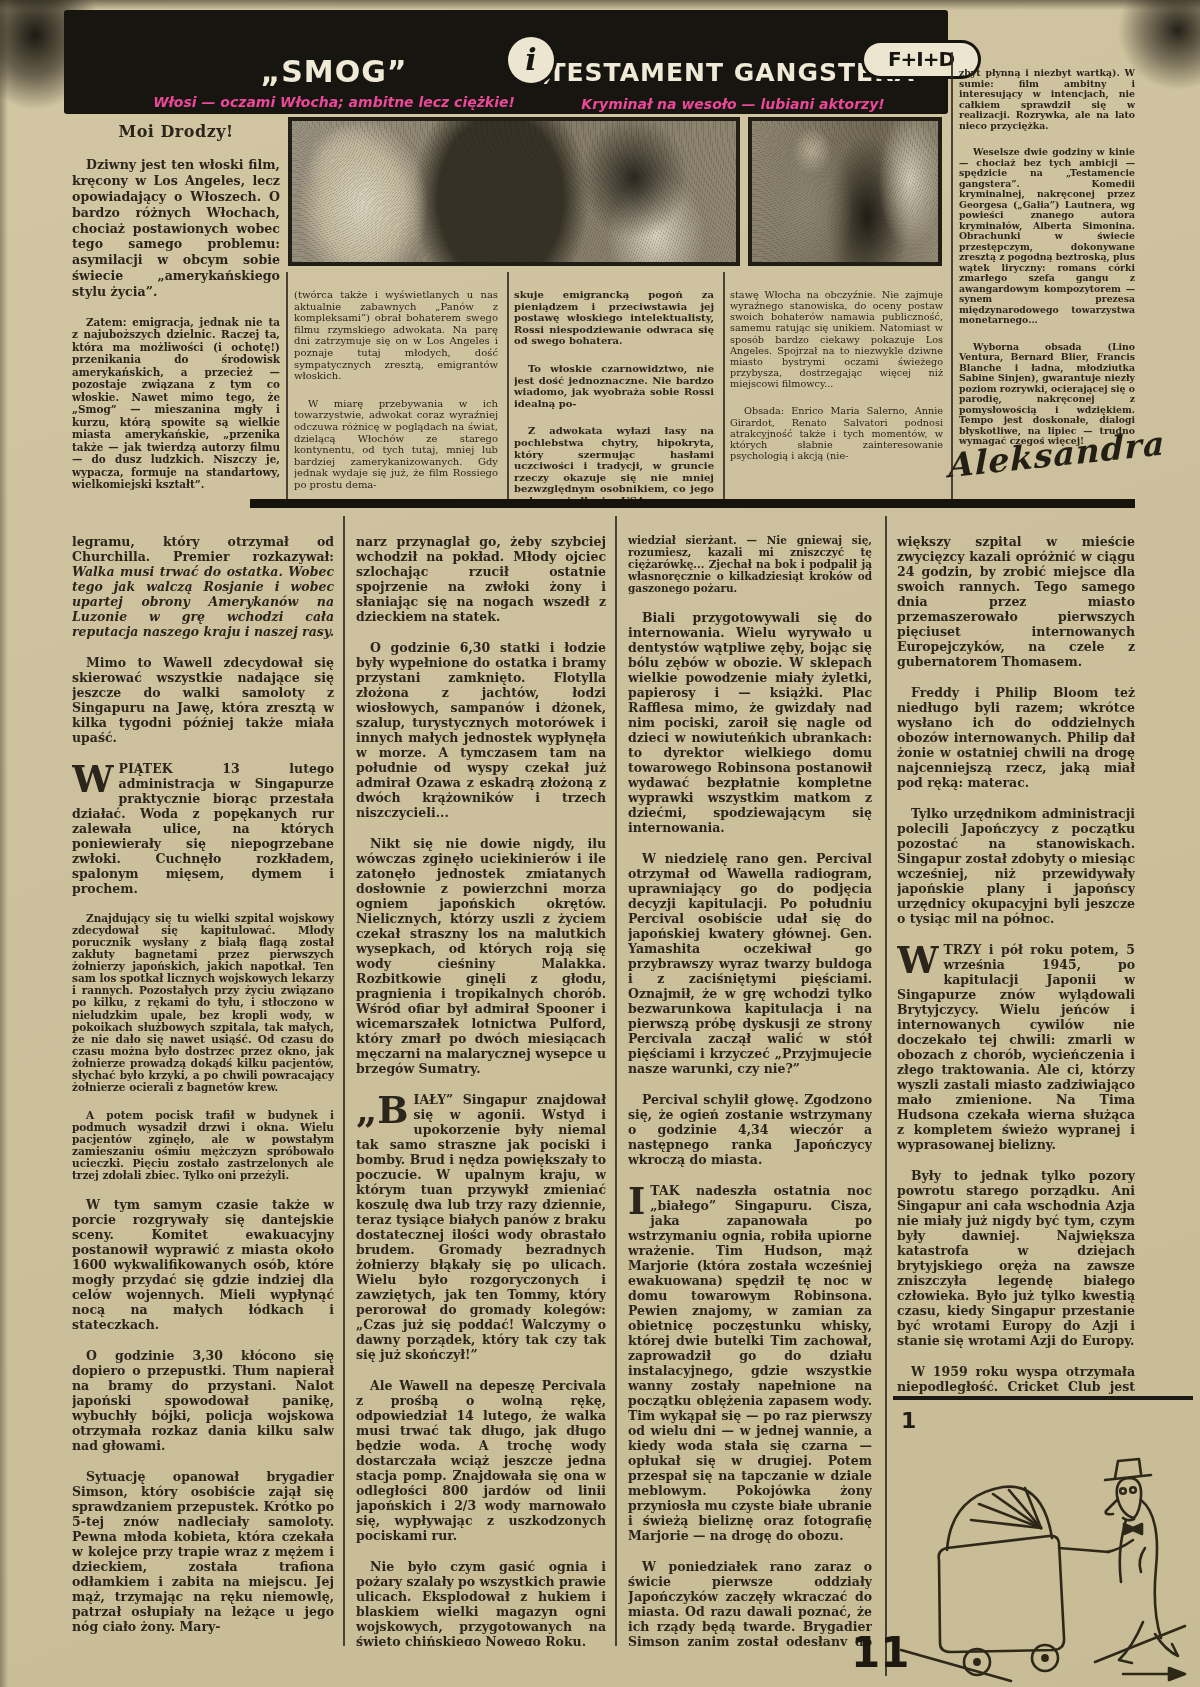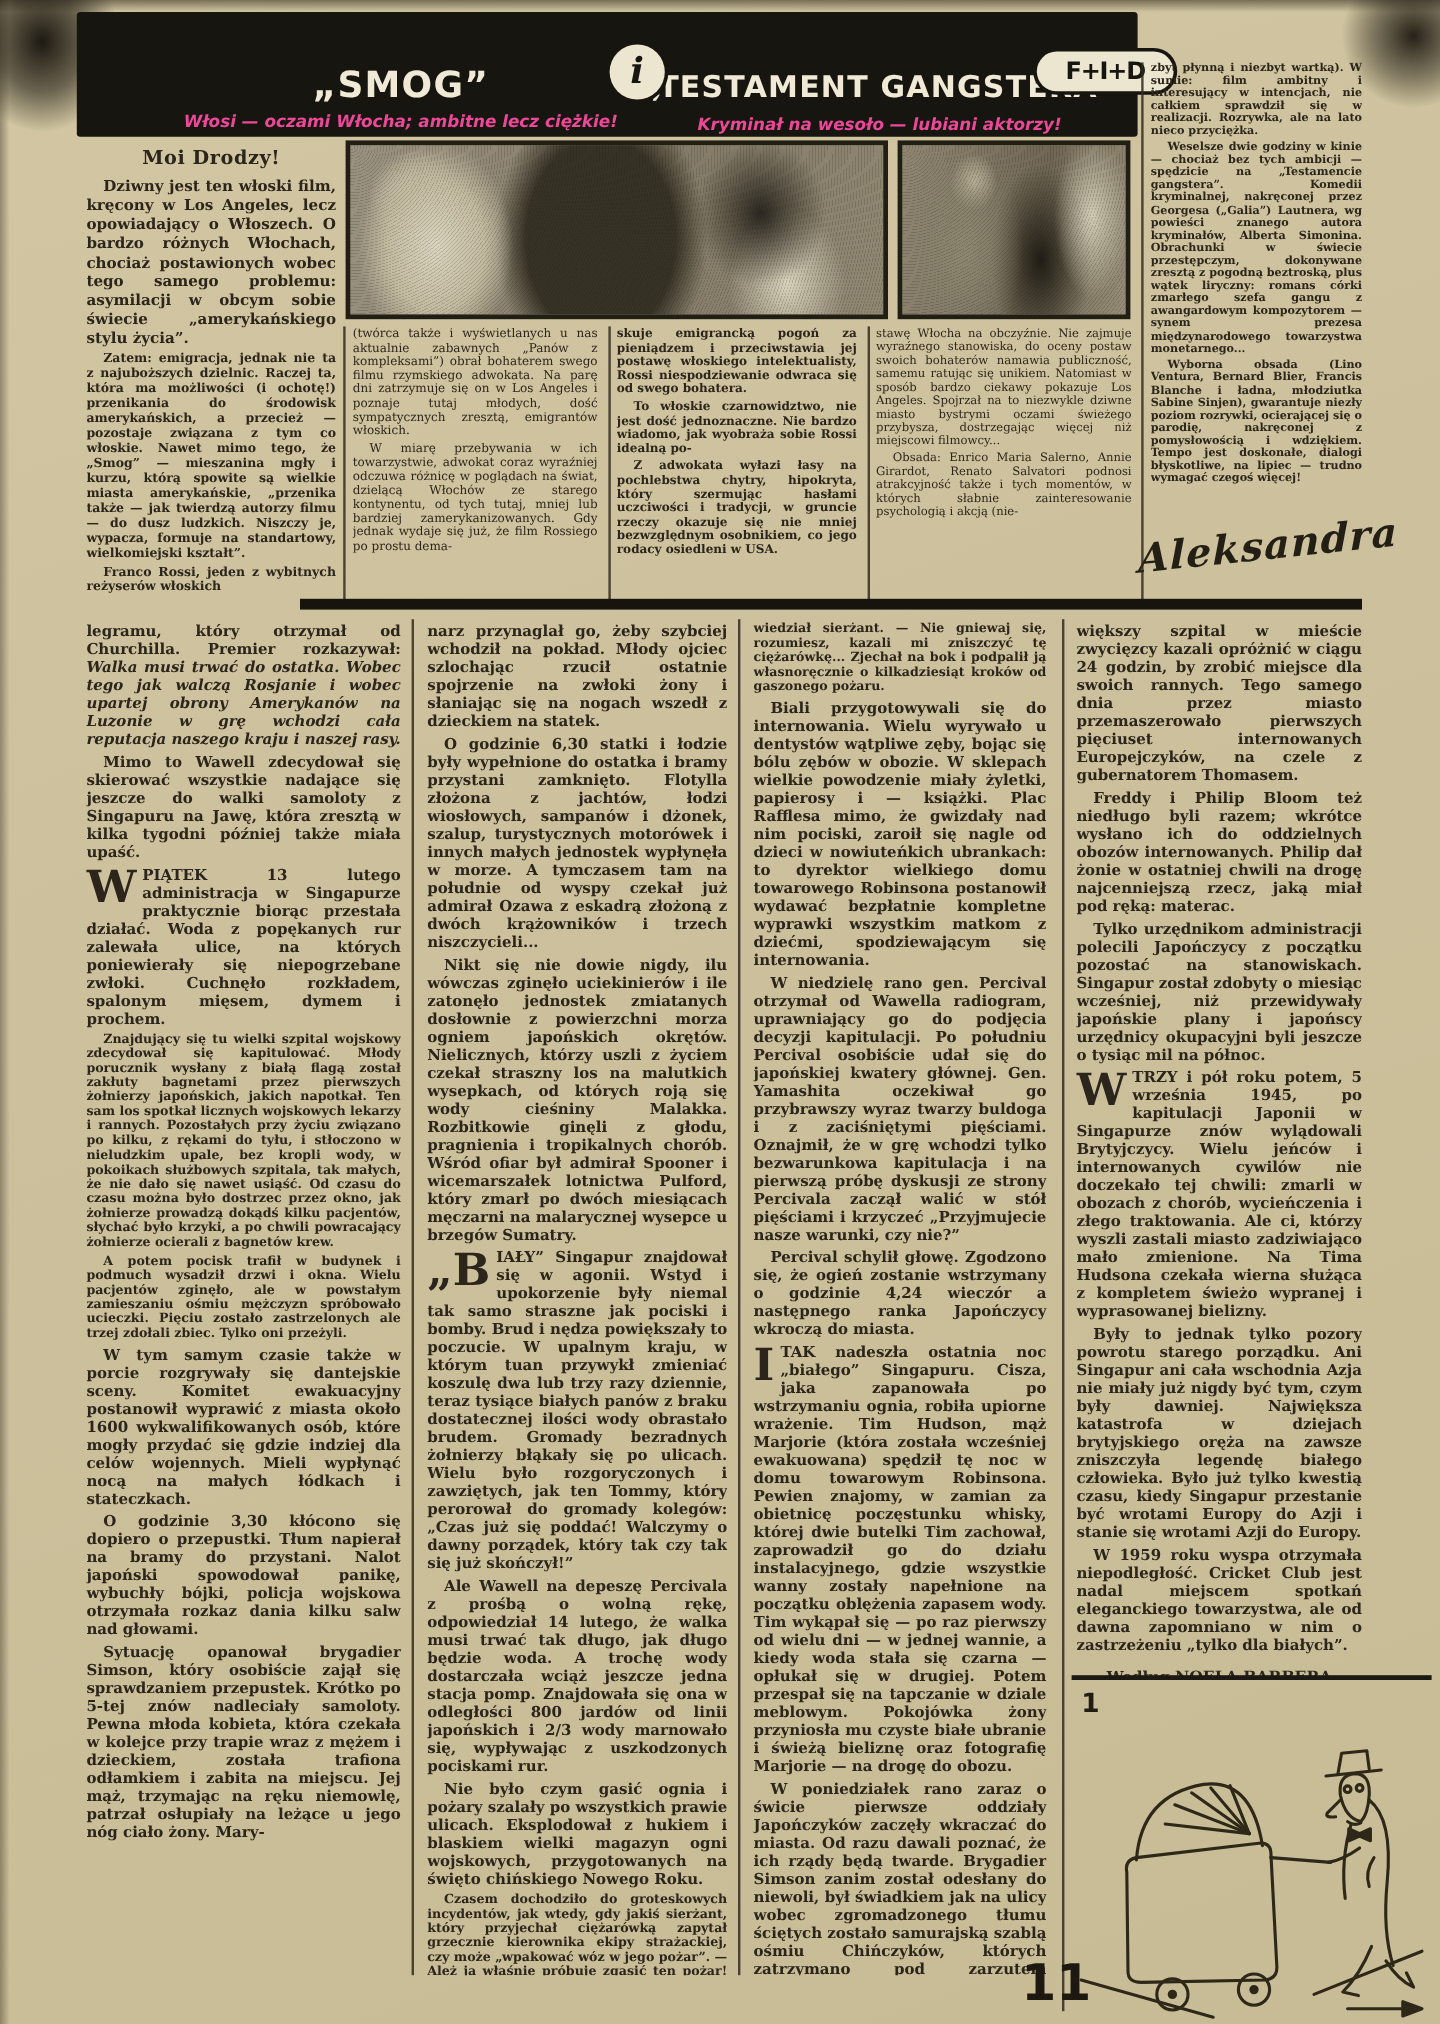--- a/index.html
+++ b/index.html
@@ -49,21 +49,21 @@
   .photo2 { left:748px; width:194px;
      background:
        radial-gradient(44px 95px at 85% 42%, #d0c9b3 0%, transparent 72%),
        radial-gradient(70px 120px at 28% 62%, #8d8670 0%, transparent 70%),
        radial-gradient(28px 34px at 32% 22%, #c7bea4 0%, transparent 70%),
        radial-gradient(60px 115px at 62% 68%, #211d15 0%, transparent 70%),
        linear-gradient(100deg, #8f8772 0%, #6f6754 60%, #958d77 100%); }
 
   
   .col { position:absolute; overflow:hidden; text-align:justify; }
-  .col p.para { text-indent:14px; margin-bottom:3px; }
+  .col p.para { text-indent:14px; margin-bottom:3px;margin-top:16px; }
   .col p.nd { text-indent:0; }
   .colA { left:72px;  top:122px; width:208px; height:377px; font-size:10.4px; line-height:1.2; font-weight:bold; }
   .colA h3 { text-align:center; font-size:16px; margin-bottom:6px; letter-spacing:.5px; }
   .colA p.lg { font-size:12.6px; line-height:1.26; }
   .colB { left:294px; top:273px; width:204px; height:229px; font-size:10px; line-height:1.16; font-weight:normal; }
   .colC { left:514px; top:273px; width:200px; height:229px; font-size:10px; line-height:1.16; font-weight:bold; }
   .colD { left:730px; top:273px; width:213px; height:229px; font-size:9.7px; line-height:1.15; font-weight:normal; }
   .colE { left:959px; top:52px;  width:176px; height:404px; font-size:9.3px; line-height:1.13; font-weight:bold; }
   .signature { position:absolute; left:948px; top:436px; width:195px; text-align:center;
                font:bold italic 33px "DejaVu Serif", serif; color:#241f15;
@@ -164,21 +164,21 @@
       <p class="para">Nikt się nie dowie nigdy, ilu wówczas zginęło uciekinierów i ile zatonęło jednostek zmiatanych dosłownie z powierzchni morza ogniem japońskich okrętów. Nielicznych, którzy uszli z życiem czekał straszny los na malutkich wysepkach, od których roją się wody cieśniny Malakka. Rozbitkowie ginęli z głodu, pragnienia i tropikalnych chorób. Wśród ofiar był admirał Spooner i wicemarszałek lotnictwa Pulford, który zmarł po dwóch miesiącach męczarni na malarycznej wysepce u brzegów Sumatry.</p>
       <p class="para nd"><span class="drop">„B</span><b>IAŁY” Singapur znajdował się w agonii. Wstyd i upokorzenie były niemal tak samo straszne jak pociski i bomby. </b> Brud i nędza powiększały to poczucie. W upalnym kraju, w którym tuan przywykł zmieniać koszulę dwa lub trzy razy dziennie, teraz tysiące białych panów z braku dostatecznej ilości wody obrastało brudem. Gromady bezradnych żołnierzy błąkały się po ulicach. Wielu było rozgoryczonych i zawziętych, jak ten Tommy, który perorował do gromady kolegów: „Czas już się poddać! Walczymy o dawny porządek, który tak czy tak się już skończył!”</p>
       <p class="para">Ale Wawell na depeszę Percivala z prośbą o wolną rękę, odpowiedział 14 lutego, że walka musi trwać tak długo, jak długo będzie woda. A trochę wody dostarczała wciąż jeszcze jedna stacja pomp. Znajdowała się ona w odległości 800 jardów od linii japońskich i 2/3 wody marnowało się, wypływając z uszkodzonych pociskami rur.</p>
       <p class="para">Nie było czym gasić ognia i pożary szalały po wszystkich prawie ulicach. Eksplodował z hukiem i blaskiem wielki magazyn ogni wojskowych, przygotowanych na święto chińskiego Nowego Roku.</p>
       <p class="para sm">Czasem dochodziło do groteskowych incydentów, jak wtedy, gdy jakiś sierżant, który przyjechał ciężarówką zapytał grzecznie kierownika ekipy strażackiej, czy może „wpakować wóz w jego pożar”. — Ależ ja właśnie próbuję zgasić ten pożar! — krzyknął tamten. — Dobra, bracie — odpo-</p>
     </div>
   <div class="col main col3">
       <p class="para sm nd">wiedział sierżant. — Nie gniewaj się, rozumiesz, kazali mi zniszczyć tę ciężarówkę... Zjechał na bok i podpalił ją własnoręcznie o kilkadziesiąt kroków od gaszonego pożaru.</p>
       <p class="para">Biali przygotowywali się do internowania. Wielu wyrywało u dentystów wątpliwe zęby, bojąc się bólu zębów w obozie. W sklepach wielkie powodzenie miały żyletki, papierosy i — książki. Plac Rafflesa mimo, że gwizdały nad nim pociski, zaroił się nagle od dzieci w nowiuteńkich ubrankach: to dyrektor wielkiego domu towarowego Robinsona postanowił wydawać bezpłatnie kompletne wyprawki wszystkim matkom z dziećmi, spodziewającym się internowania.</p>
       <p class="para">W niedzielę rano gen. Percival otrzymał od Wawella radiogram, uprawniający go do podjęcia decyzji kapitulacji. Po południu Percival osobiście udał się do japońskiej kwatery głównej. Gen. Yamashita oczekiwał go przybrawszy wyraz twarzy buldoga i z zaciśniętymi pięściami. Oznajmił, że w grę wchodzi tylko bezwarunkowa kapitulacja i na pierwszą próbę dyskusji ze strony Percivala zaczął walić w stół pięściami i krzyczeć „Przyjmujecie nasze warunki, czy nie?”</p>
-      <p class="para">Percival schylił głowę. Zgodzono się, że ogień zostanie wstrzymany o godzinie 4,24 wieczór a następnego ranka Japończycy wkroczą do miasta.</p>
+      <p class="para">Percival schylił głowę. Zgodzono się, że ogień zostanie wstrzymany o godzinie 4,34 wieczór a następnego ranka Japończycy wkroczą do miasta.</p>
       <p class="para nd"><span class="drop">I</span><b>TAK nadeszła ostatnia noc „białego” Singapuru. </b> Cisza, jaka zapanowała po wstrzymaniu ognia, robiła upiorne wrażenie. Tim Hudson, mąż Marjorie (która została wcześniej ewakuowana) spędził tę noc w domu towarowym Robinsona. Pewien znajomy, w zamian za obietnicę poczęstunku whisky, której dwie butelki Tim zachował, zaprowadził go do działu instalacyjnego, gdzie wszystkie wanny zostały napełnione na początku oblężenia zapasem wody. Tim wykąpał się — po raz pierwszy od wielu dni — w jednej wannie, a kiedy woda stała się czarna — opłukał się w drugiej. Potem przespał się na tapczanie w dziale meblowym. Pokojówka żony przyniosła mu czyste białe ubranie i świeżą bieliznę oraz fotografię Marjorie — na drogę do obozu.</p>
       <p class="para">W poniedziałek rano zaraz o świcie pierwsze oddziały Japończyków zaczęły wkraczać do miasta. Od razu dawali poznać, że ich rządy będą twarde. Brygadier Simson zanim został odesłany do niewoli, był świadkiem jak na ulicy wobec zgromadzonego tłumu ściętych zostało samurajską szablą ośmiu Chińczyków, których zatrzymano pod zarzutem plądrowania. Naj-</p>
     </div>
   <div class="col main col4">
     <div>
         <p class="para nd">większy szpital w mieście zwycięzcy kazali opróżnić w ciągu 24 godzin, by zrobić miejsce dla swoich rannych. Tego samego dnia przez miasto przemaszerowało pierwszych pięciuset internowanych Europejczyków, na czele z gubernatorem Thomasem.</p>
         <p class="para">Freddy i Philip Bloom też niedługo byli razem; wkrótce wysłano ich do oddzielnych obozów internowanych. Philip dał żonie w ostatniej chwili na drogę najcenniejszą rzecz, jaką miał pod ręką: materac.</p>
         <p class="para">Tylko urzędnikom administracji polecili Japończycy z początku pozostać na stanowiskach. Singapur został zdobyty o miesiąc wcześniej, niż przewidywały japońskie plany i japońscy urzędnicy okupacyjni byli jeszcze o tysiąc mil na północ.</p>
         <p class="para nd"><span class="drop">W</span><b>TRZY i pół roku potem, 5 września 1945, po kapitulacji Japonii w Singapurze znów wylądowali Brytyjczycy. </b> Wielu jeńców i internowanych cywilów nie doczekało tej chwili: zmarli w obozach z chorób, wycieńczenia i złego traktowania. Ale ci, którzy wyszli zastali miasto zadziwiająco mało zmienione. Na Tima Hudsona czekała wierna służąca z kompletem świeżo wypranej i wyprasowanej bielizny.</p>
         <p class="para">Były to jednak tylko pozory powrotu starego porządku. Ani Singapur ani cała wschodnia Azja nie miały już nigdy być tym, czym były dawniej. Największa katastrofa w dziejach brytyjskiego oręża na zawsze zniszczyła legendę białego człowieka. Było już tylko kwestią czasu, kiedy Singapur przestanie być wrotami Europy do Azji i stanie się wrotami Azji do Europy.</p>

